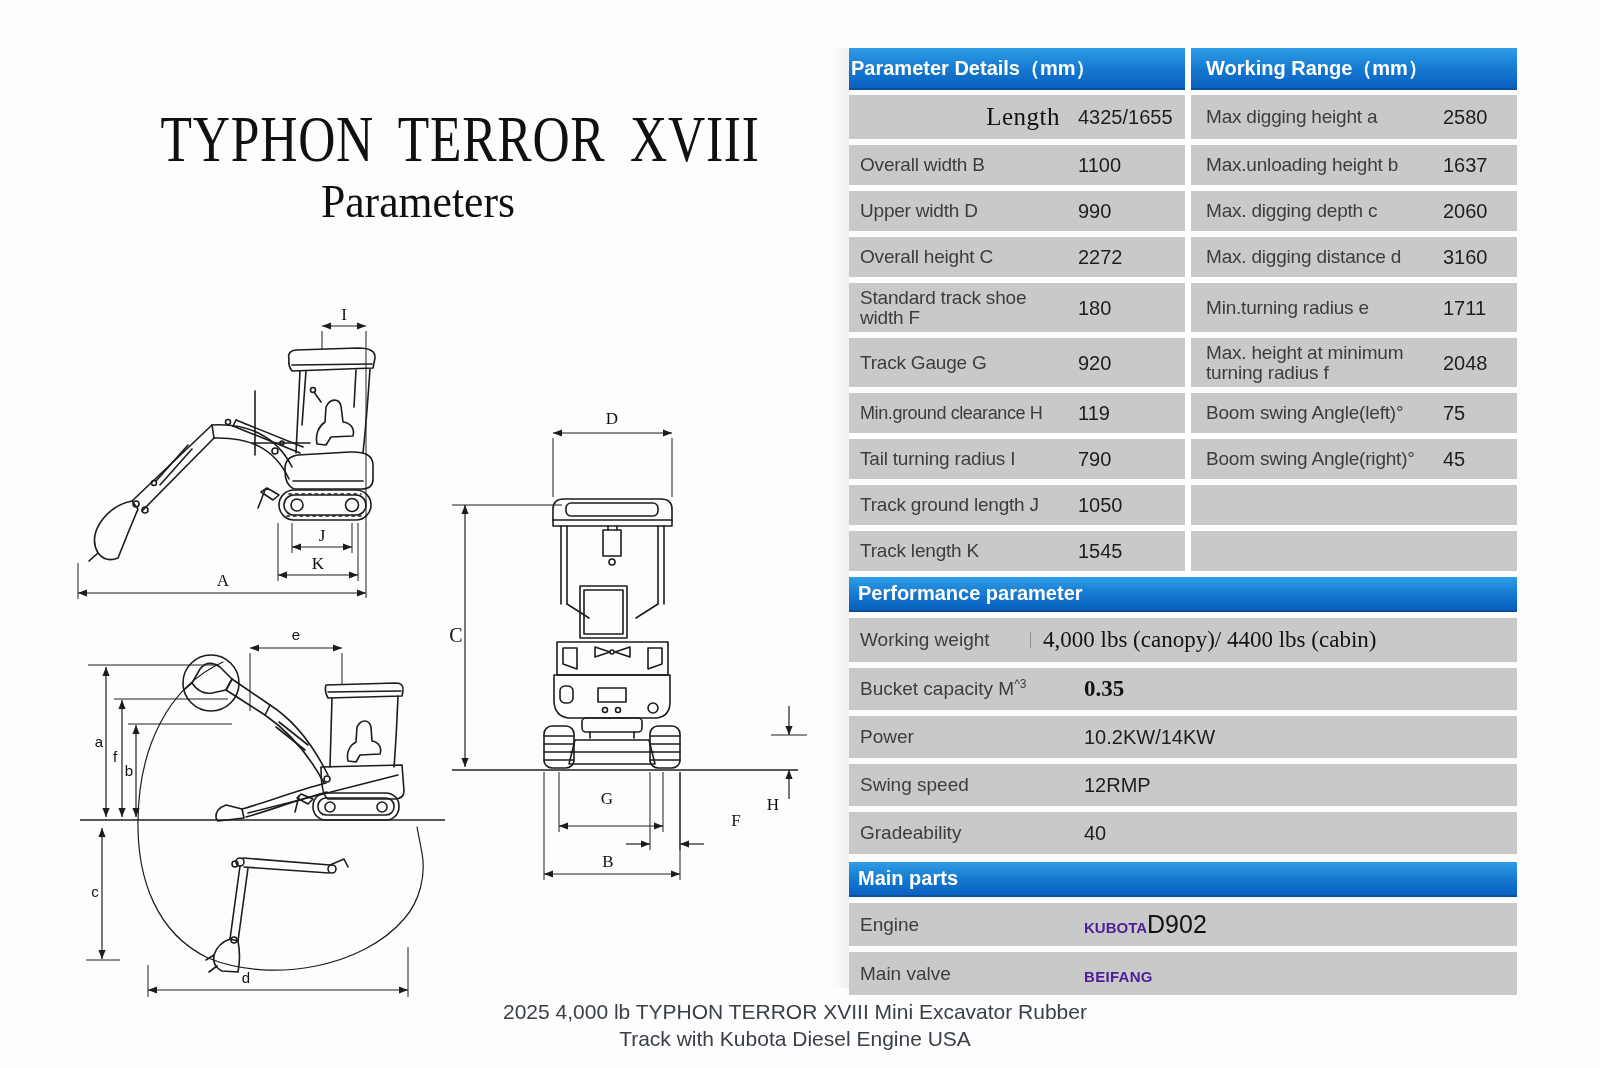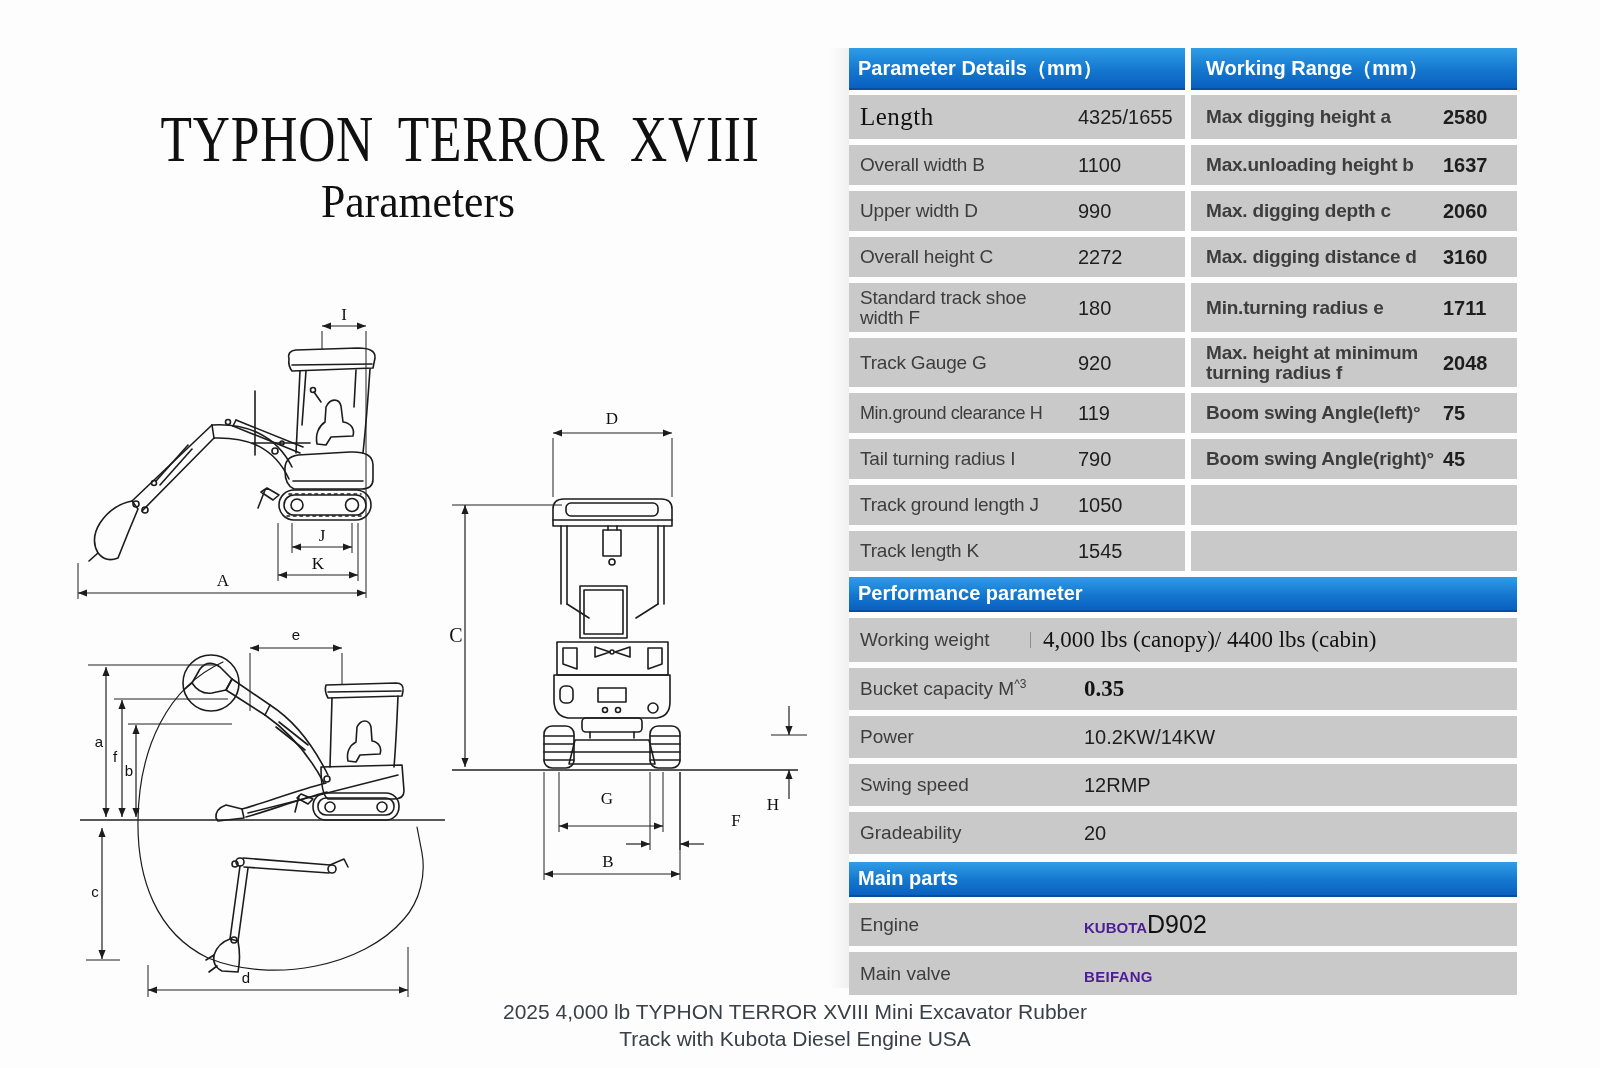--- a/index.html
+++ b/index.html
@@ -34,35 +34,35 @@
   
   .panel{position:absolute;left:849px;top:48px;width:668px;}
   .panel::before{content:'';position:absolute;left:-20px;top:0;height:940px;width:20px;
     background:linear-gradient(90deg, rgba(0,0,0,0), rgba(0,0,0,0.05));}
   .hdr-row{display:flex;gap:6px;height:42px;margin-bottom:5px;}
   .hdr-cell{
     background:linear-gradient(180deg, var(--header-blue-top,#2f9de6) 0%, #1477cf 55%, var(--header-blue-bottom,#0a60bf) 100%);
     border-bottom:2px solid #084e9e;
     color:#fff;font-size:20px;font-weight:600;display:flex;align-items:center;box-sizing:border-box;
   }
-  .hdr-c1{width:336px;padding-left:9px;}
+  .hdr-c1{width:336px;padding-left:2px;}
   .hdr-c2{width:326px;padding-left:15px;}
   .prow{display:flex;gap:6px;margin-bottom:6px;height:40px;}
   .prow.first{height:44px;}
   .prow.tall{height:49px;}
   .cell{background:var(--row-gray,#c9c9c9);position:relative;}
   .pcell{width:336px;}
-  .wcell{width:326px;font-weight:bold;}
+  .wcell{width:326px;}
   .cl{position:absolute;top:50%;transform:translateY(-50%);font-size:19px;line-height:20px;color:#3d3d3d;letter-spacing:-0.2px;}
   .cv{position:absolute;top:50%;transform:translateY(-50%);font-size:20px;color:#1e1e1e;}
   .pcell .cl{left:11px;width:200px;}
   .pcell .cv{left:229px;}
   .wcell .cl{left:15px;width:230px;}
   .wcell .cv{left:252px;text-align:right;}
-  .serif-label{font-family:"Liberation Serif", serif;font-size:25px;color:#111;letter-spacing:0.5px;}
+  .serif-label{font-family:"Liberation Serif", serif;font-size:25px;color:#111;letter-spacing:0.5px;text-align:right;}
   
   .sec-hdr{
     background:linear-gradient(180deg, var(--header-blue-top,#2f9de6) 0%, #1477cf 55%, var(--header-blue-bottom,#0a60bf) 100%);
     border-bottom:2px solid #084e9e;height:35px;color:#fff;font-size:20px;font-weight:600;
     display:flex;align-items:center;padding-left:9px;box-sizing:border-box;
   }
   .sec-hdr.perf{margin-top:2px;margin-bottom:6px;}
   .sec-hdr.parts{margin-top:8px;margin-bottom:6px;}
   .frow{background:var(--row-gray,#c9c9c9);height:42px;margin-bottom:6px;display:flex;align-items:center;}
   .frow .fl{font-size:19px;color:#3d3d3d;padding-left:11px;width:213px;flex:none;}
@@ -430,21 +430,21 @@
     <div class="fv">10.2KW/14KW</div>
   </div>
 
   <div class="frow">
     <div class="fl">Swing speed</div>
     <div class="fv">12RMP</div>
   </div>
 
   <div class="frow">
     <div class="fl">Gradeability</div>
-    <div class="fv">20</div>
+    <div class="fv">40</div>
   </div>
 
   <div class="sec-hdr parts">Main parts</div>
 
   <div class="frow mp">
     <div class="fl">Engine</div>
     <div class="fv"><span class="brand">KUBOTA</span><span class="model">D902</span></div>
   </div>
 
   <div class="frow mp mp2">

